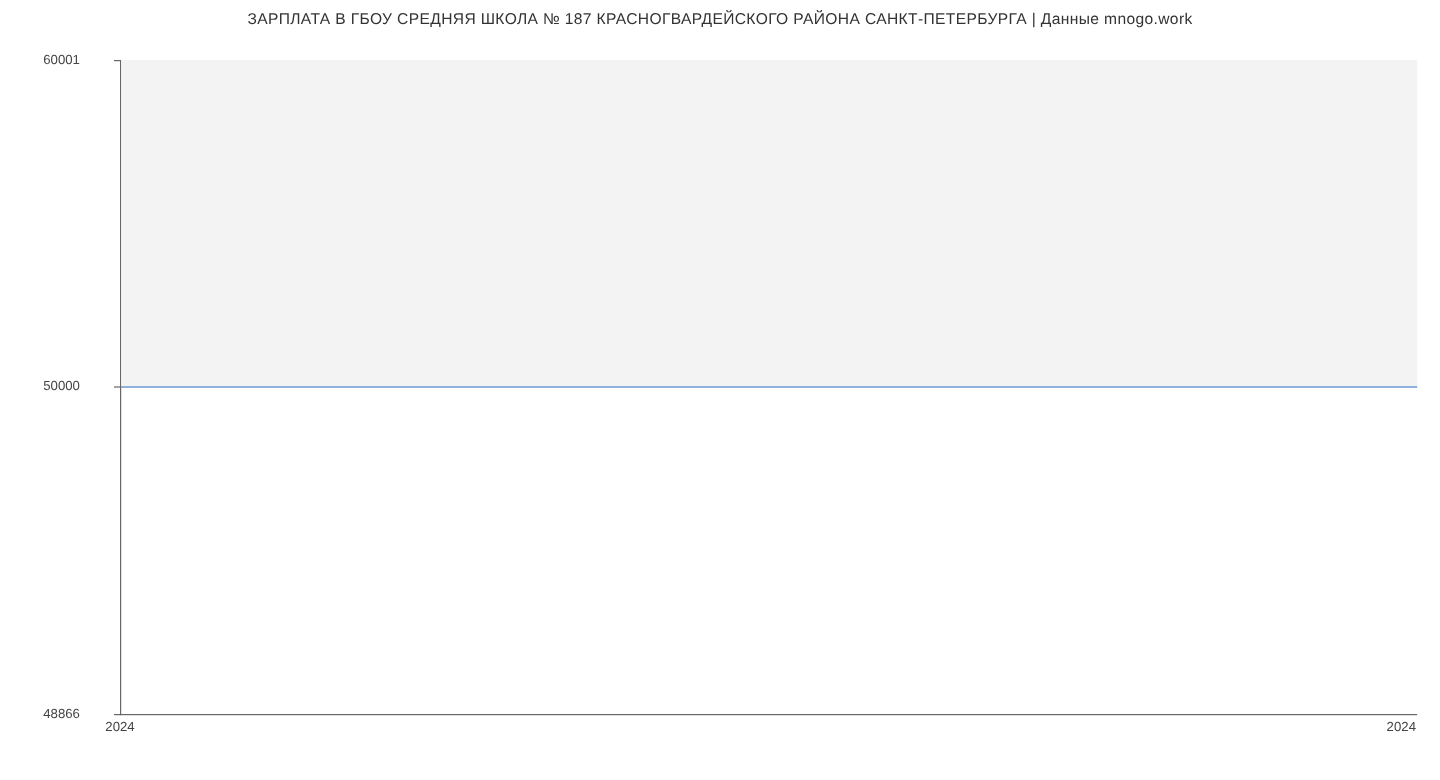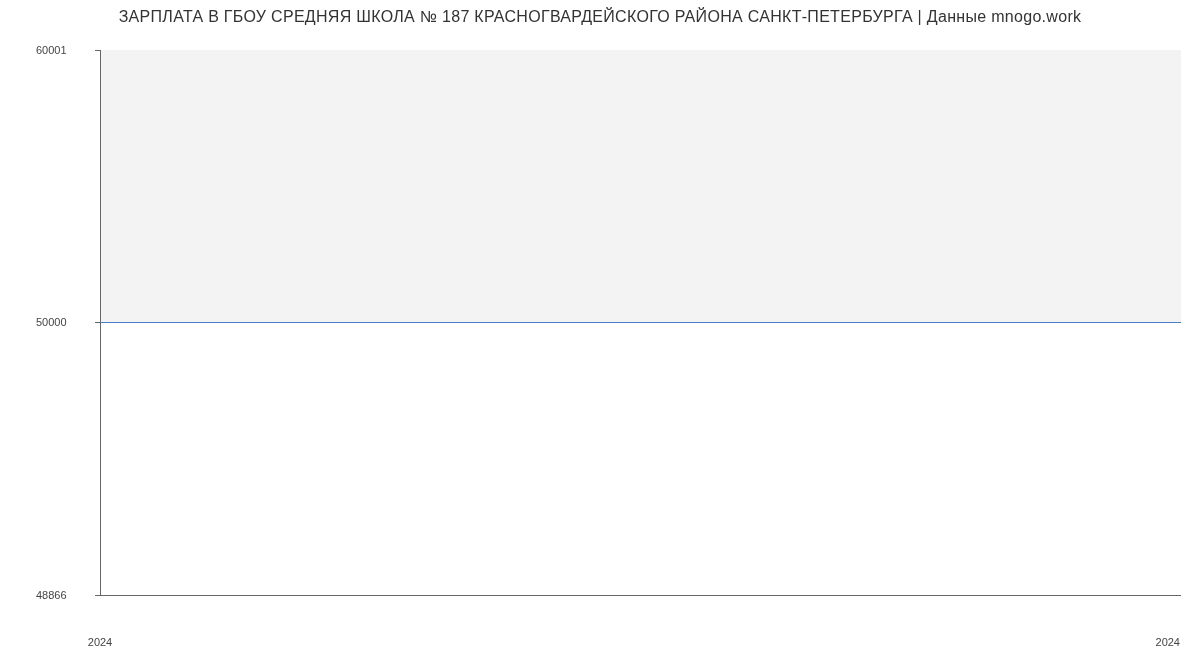--- a/index.html
+++ b/index.html
@@ -10,21 +10,21 @@
     width: 1200px;
     height: 650px;
     position: relative;
   }
   .chart-title {
     position: absolute;
     top: 8px;
     left: 0;
     width: 1200px;
     text-align: center;
-    font-size: 16px;
+    font-size: 13px;
     color: #333;
     letter-spacing: 0.3px;
   }
   .plot-area {
     position: absolute;
     left: 100px;
     top: 50px;
     width: 1080px;
     height: 545px;
     border-left: 1px solid #666;
@@ -56,21 +56,21 @@
     transform: translateY(-50%);
   }
   .y-tick-short {
     position: absolute;
     background: #666;
     height: 1px;
     width: 5px;
   }
   .x-tick {
     position: absolute;
-    top: 636px;
+    top: 600px;
     font-size: 11px;
     color: #444;
     transform: translateX(-50%);
   }
 </style>
 </head>
 <body>
 
 <div class="chart-title">ЗАРПЛАТА В ГБОУ СРЕДНЯЯ ШКОЛА № 187 КРАСНОГВАРДЕЙСКОГО РАЙОНА САНКТ-ПЕТЕРБУРГА | Данные mnogo.work</div>
 

